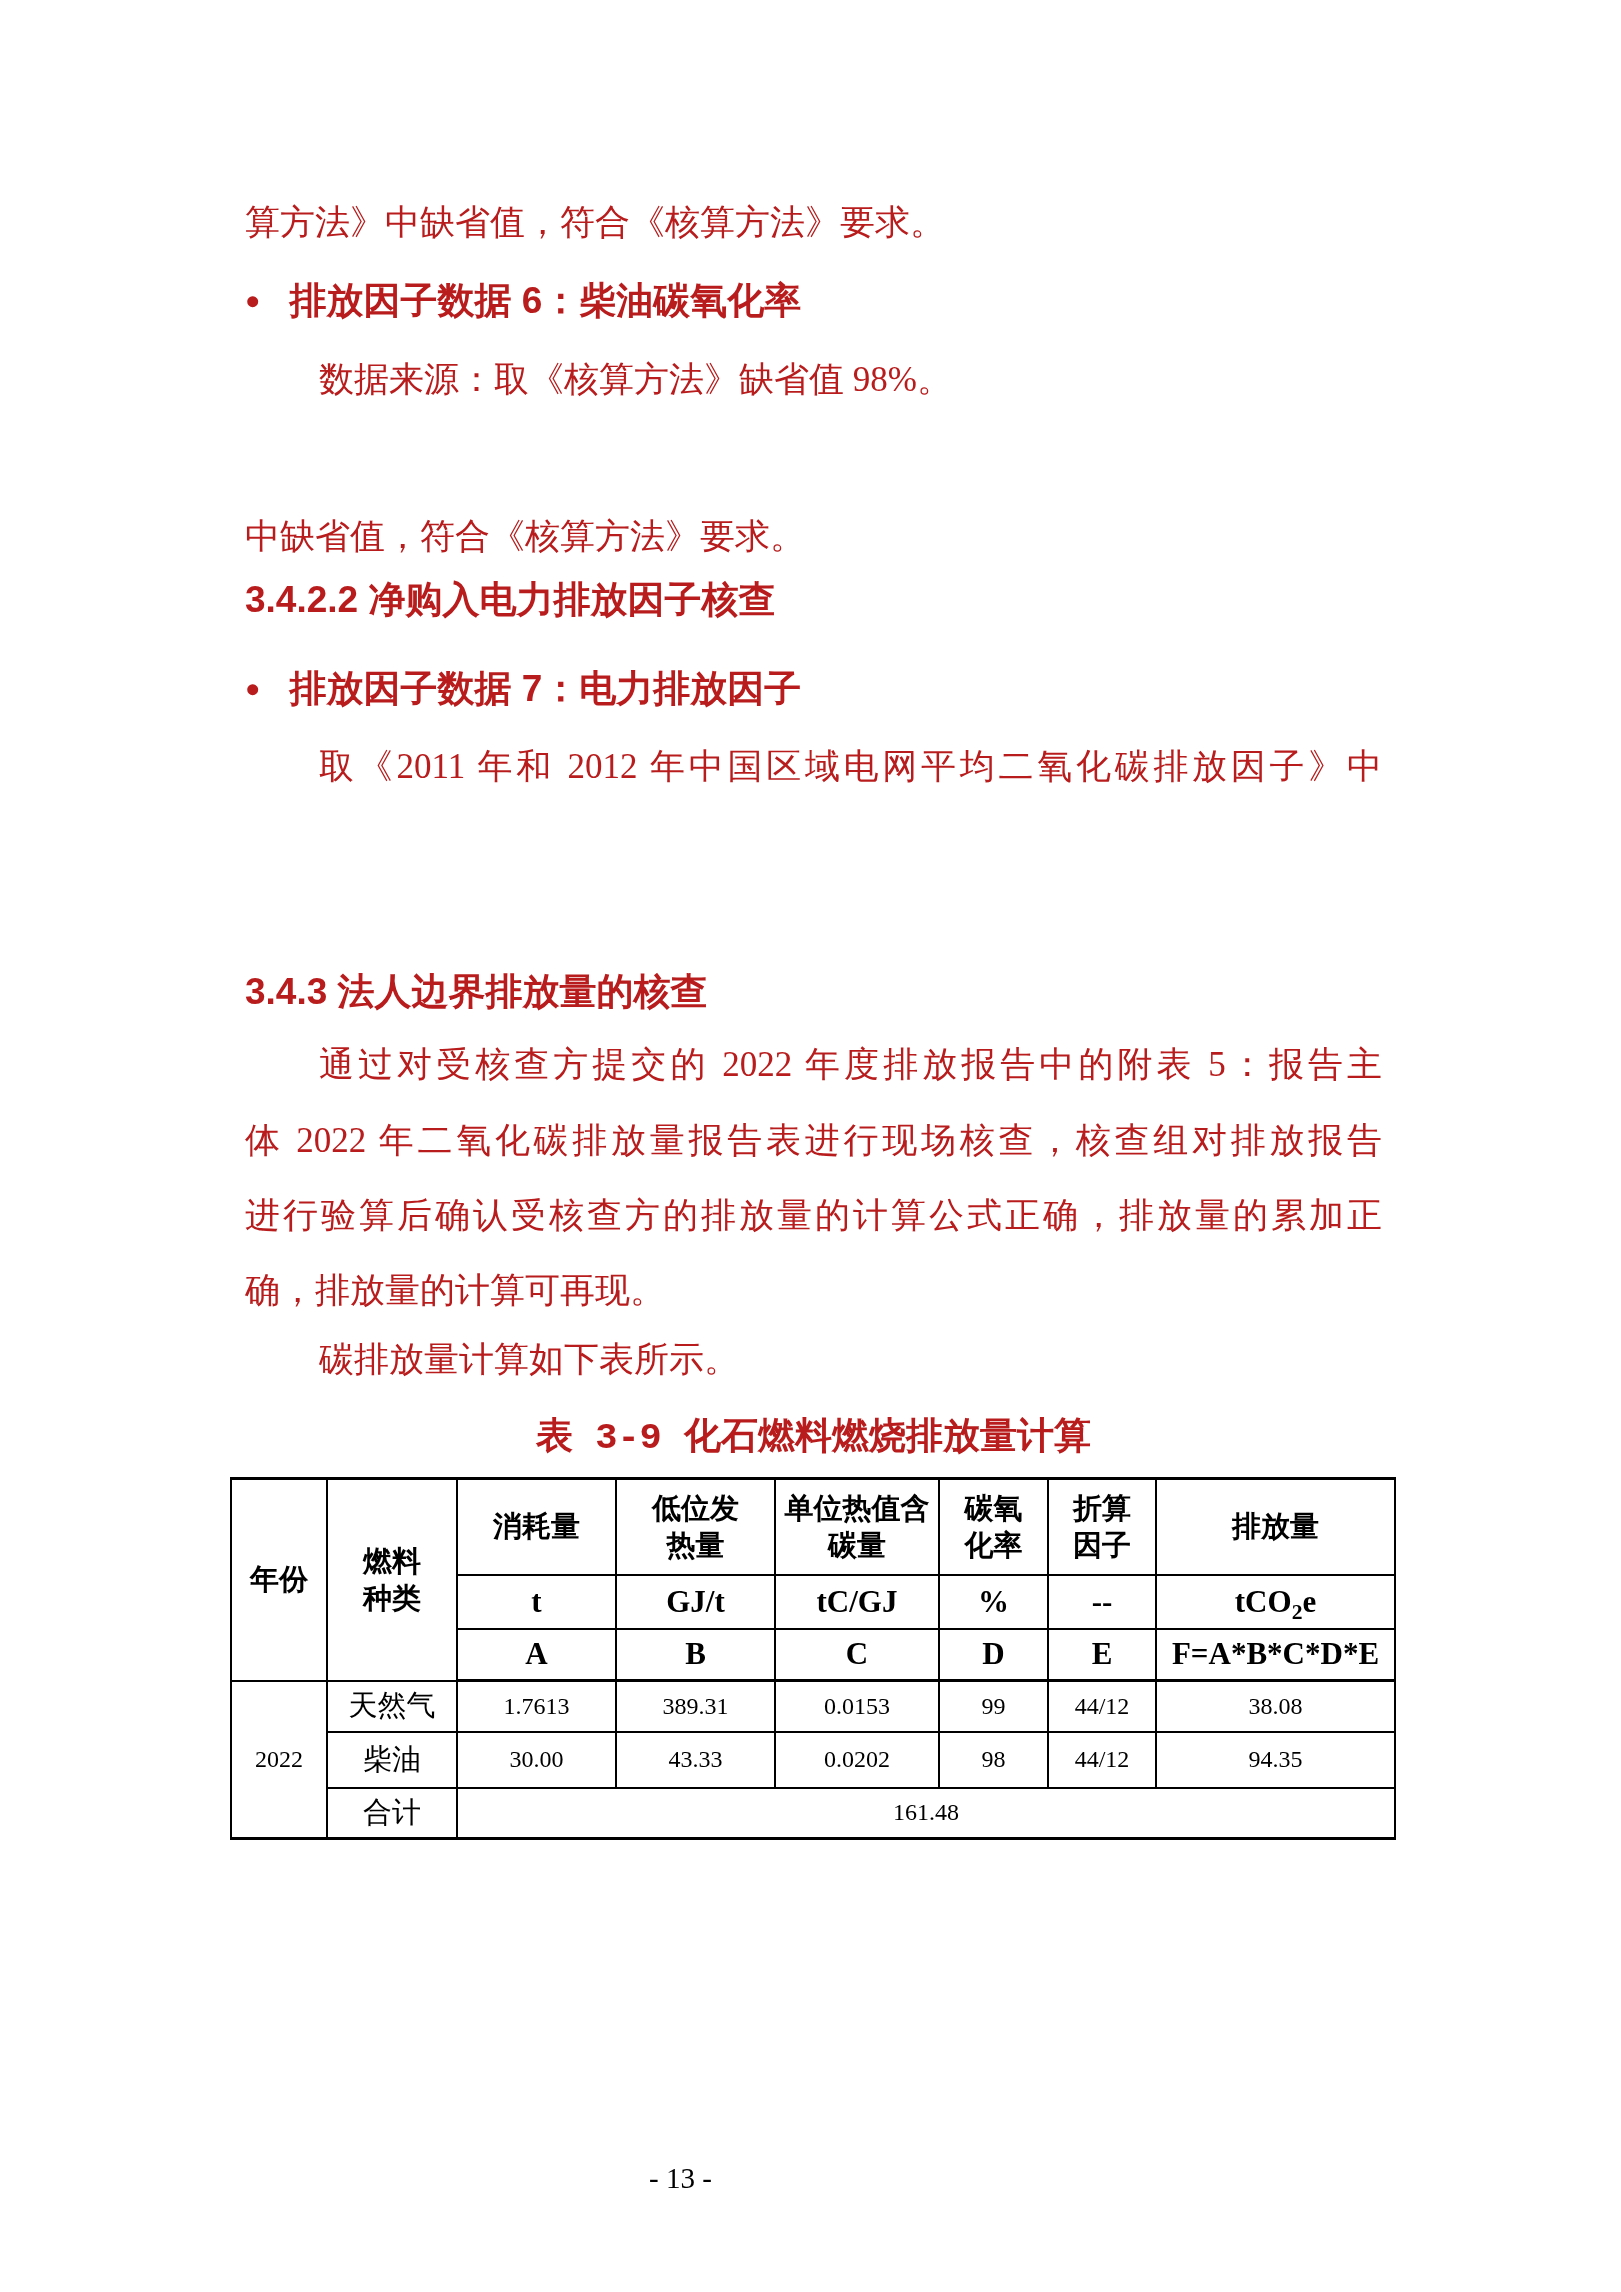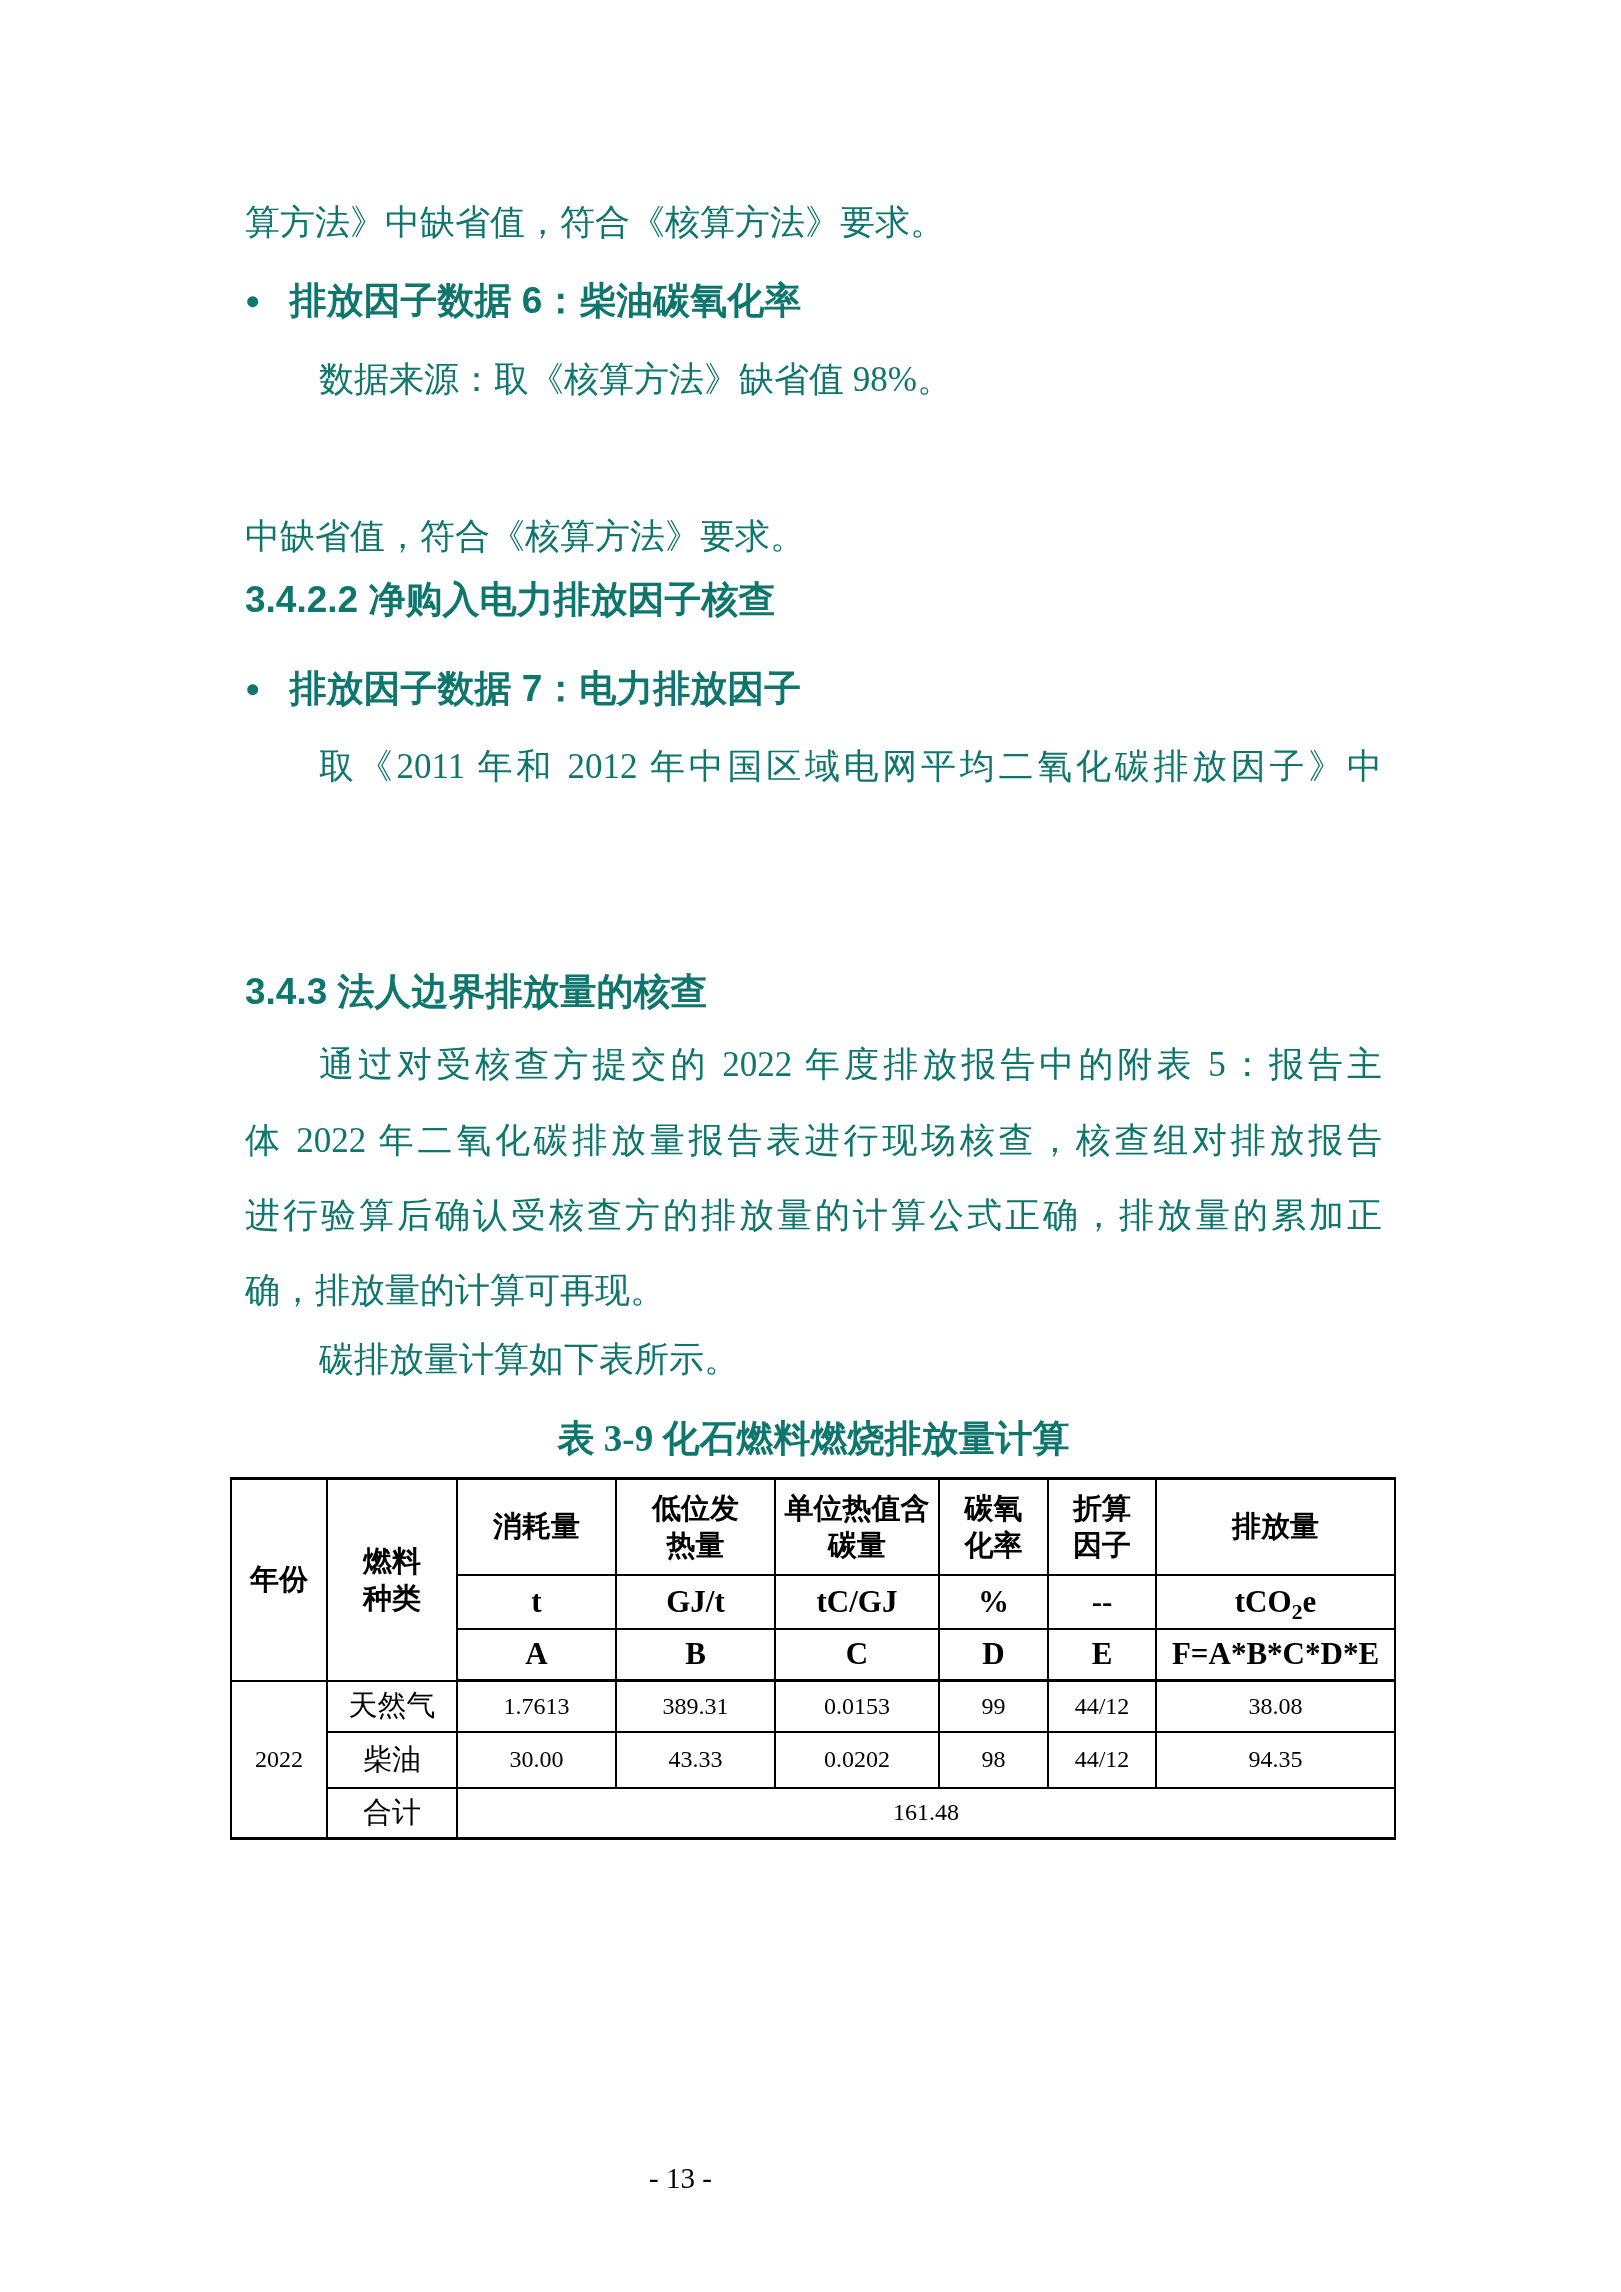--- a/index.html
+++ b/index.html
@@ -14,21 +14,21 @@
     font-family: "Liberation Serif", serif;
     overflow: hidden;
   }
   .ln {
     position: absolute;
     left: 245px;
     width: 1137px;
     height: 47px;
     font-size: 35px;
     line-height: 47px;
-    color: #0f766e;
+    color: #b91c1c;
     font-family: "Liberation Serif", serif;
   }
   .indent { padding-left: 74px; }
   .justify { text-align: justify; text-align-last: justify; }
   .heading {
     font-family: "Liberation Sans", sans-serif;
     font-weight: bold;
     font-size: 37px;
   }
   .bullet-line { display: flex; align-items: center; }
@@ -39,21 +39,21 @@
     flex: 0 0 auto;
   }
   .bullet-text {
     font-family: "Liberation Sans", sans-serif;
     font-weight: bold;
     font-size: 37px;
   }
   .table-title {
     text-align: center;
     text-align-last: center;
-    font-family: Liberation Serif, serif;
+    font-family: Liberation Mono, monospace;
     font-weight: bold;
     font-size: 37px;
   }
   sub.body-sub { font-size: 23.5px; line-height: 0; }
 
   table.calc-table {
     position: absolute;
     left: 230px;
     top: 1477px;
     border-collapse: collapse;

